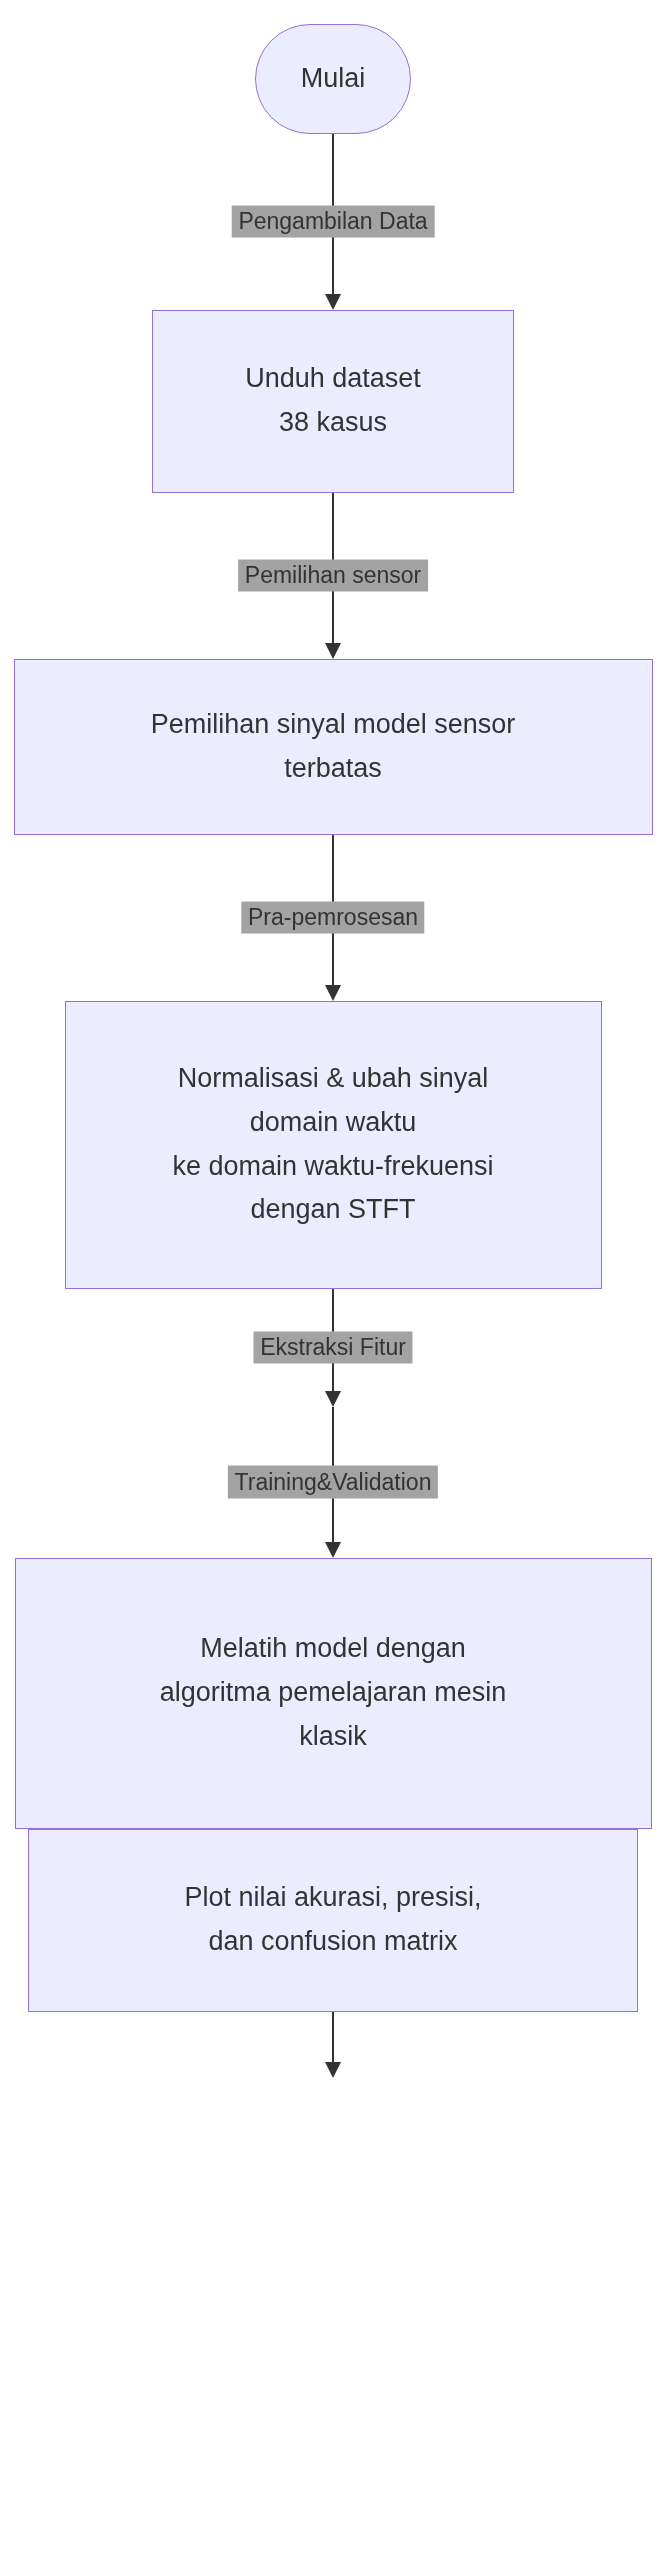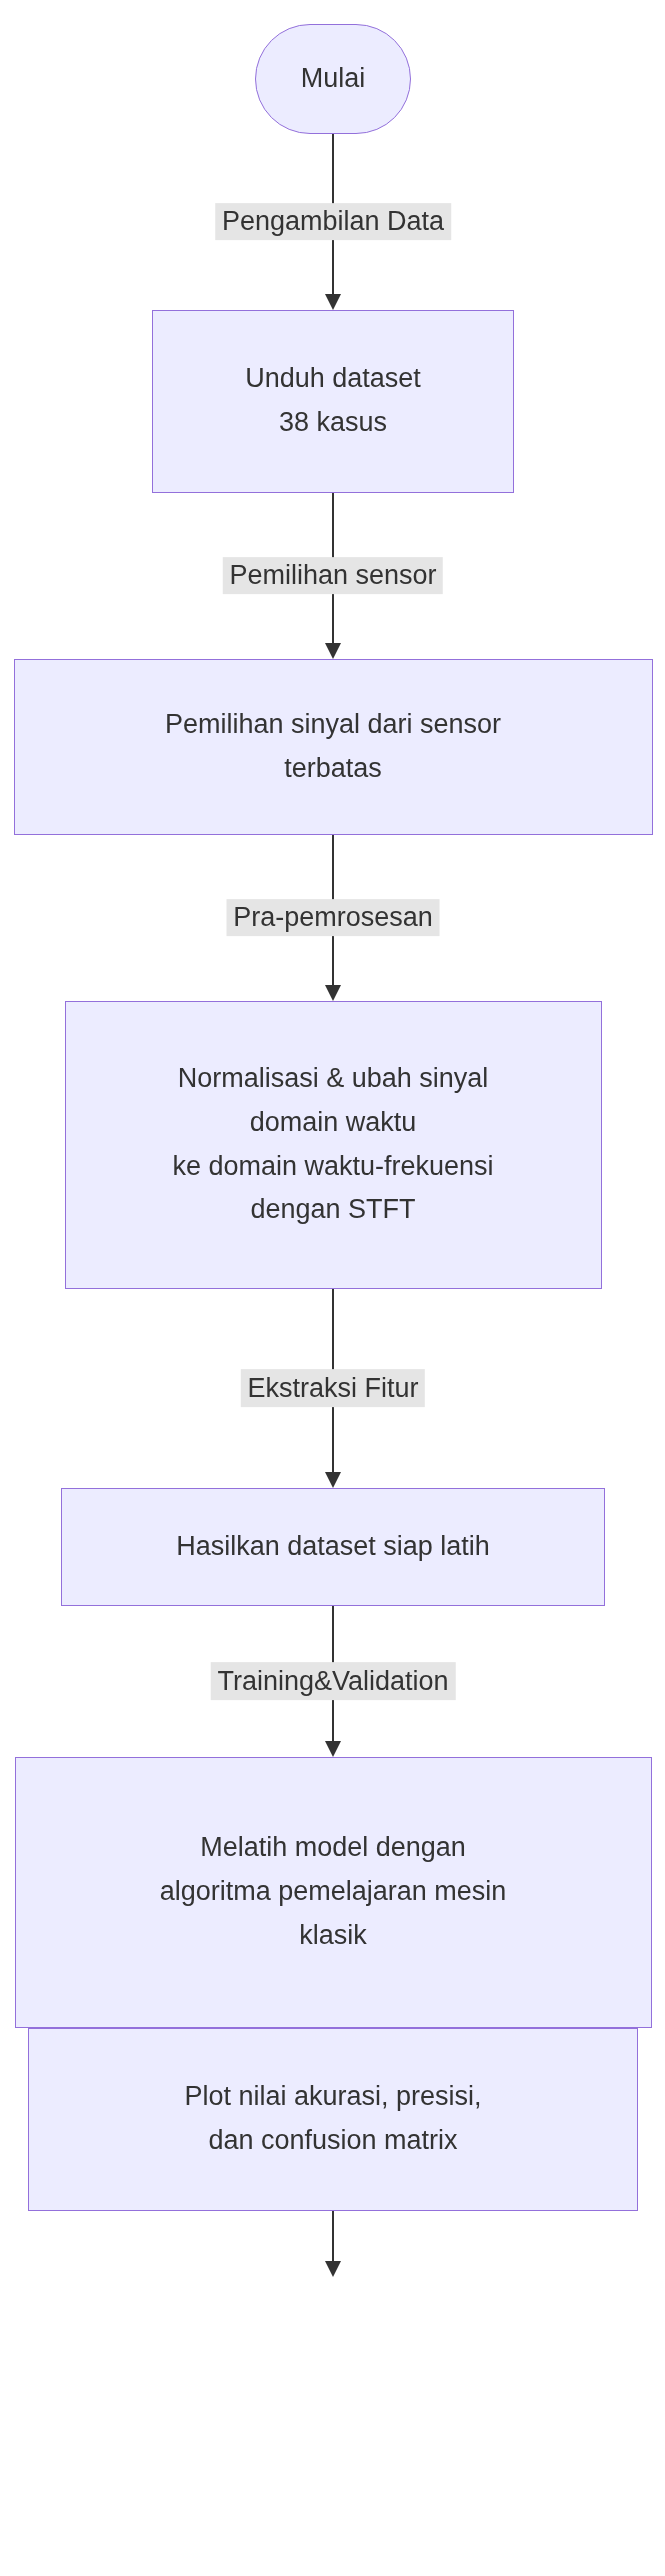--- a/index.html
+++ b/index.html
@@ -65,23 +65,23 @@
     height: 0;
     border-left: 8.7px solid transparent;
     border-right: 8.7px solid transparent;
     border-top: 16px solid #333333;
   }
   .edge-label {
     position: absolute;
     left: 50%;
     top: 50%;
     transform: translate(-50%, -50%);
-    background: #e5e5e5;
+    background: #a3a3a3;
     color: #333333;
-    font-size: 27px;
+    font-size: 23px;
     line-height: 1.2;
     padding: 2.7px 6.7px;
     white-space: nowrap;
     z-index: 2;
   }
   .edge-label:empty { display: none; }
 </style>
 </head>
 <body>
 
@@ -93,37 +93,36 @@
     <span class="edge-label">Pengambilan Data</span>
   </div>
 
   <div class="node" style="width:362px; height:183px">Unduh dataset
 38 kasus</div>
 
   <div class="connector" style="height:166px">
     <span class="edge-label">Pemilihan sensor</span>
   </div>
 
-  <div class="node" style="width:639px; height:176px">Pemilihan sinyal dari sensor
+  <div class="node" style="width:639px; height:176px">Pemilihan sinyal model sensor
 terbatas</div>
 
   <div class="connector" style="height:166px">
     <span class="edge-label">Pra-pemrosesan</span>
   </div>
 
   <div class="node" style="width:537px; height:288px">Normalisasi &amp; ubah sinyal
 domain waktu
 ke domain waktu-frekuensi
 dengan STFT</div>
 
-  <div class="connector" style="height:199px">
+  <div class="connector" style="height:118px">
     <span class="edge-label">Ekstraksi Fitur</span>
   </div>
 
-  <div class="node" style="width:544px; height:118px">Hasilkan dataset siap latih</div>
 
   <div class="connector" style="height:151px">
     <span class="edge-label">Training&amp;Validation</span>
   </div>
 
   <div class="node" style="width:637px; height:271px">Melatih model dengan
 algoritma pemelajaran mesin
 klasik</div>
 
 

